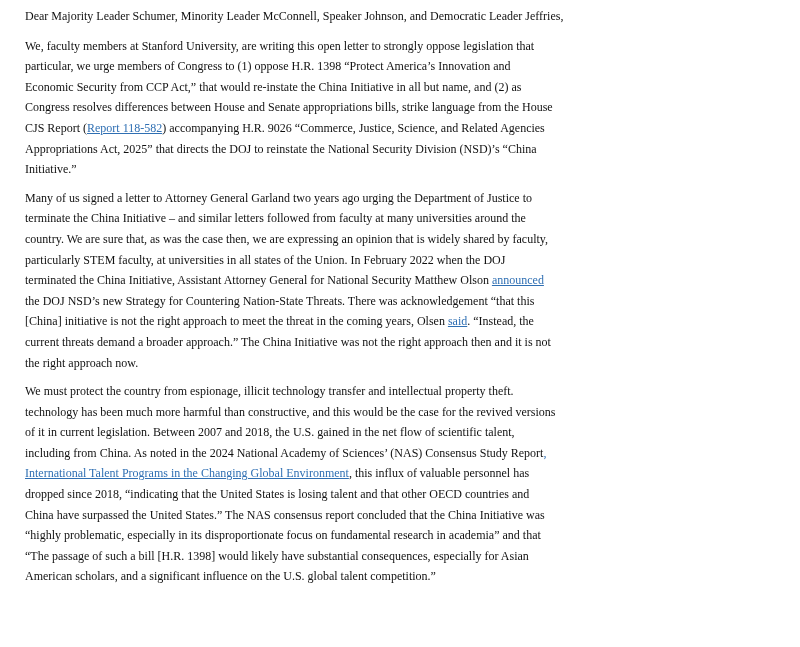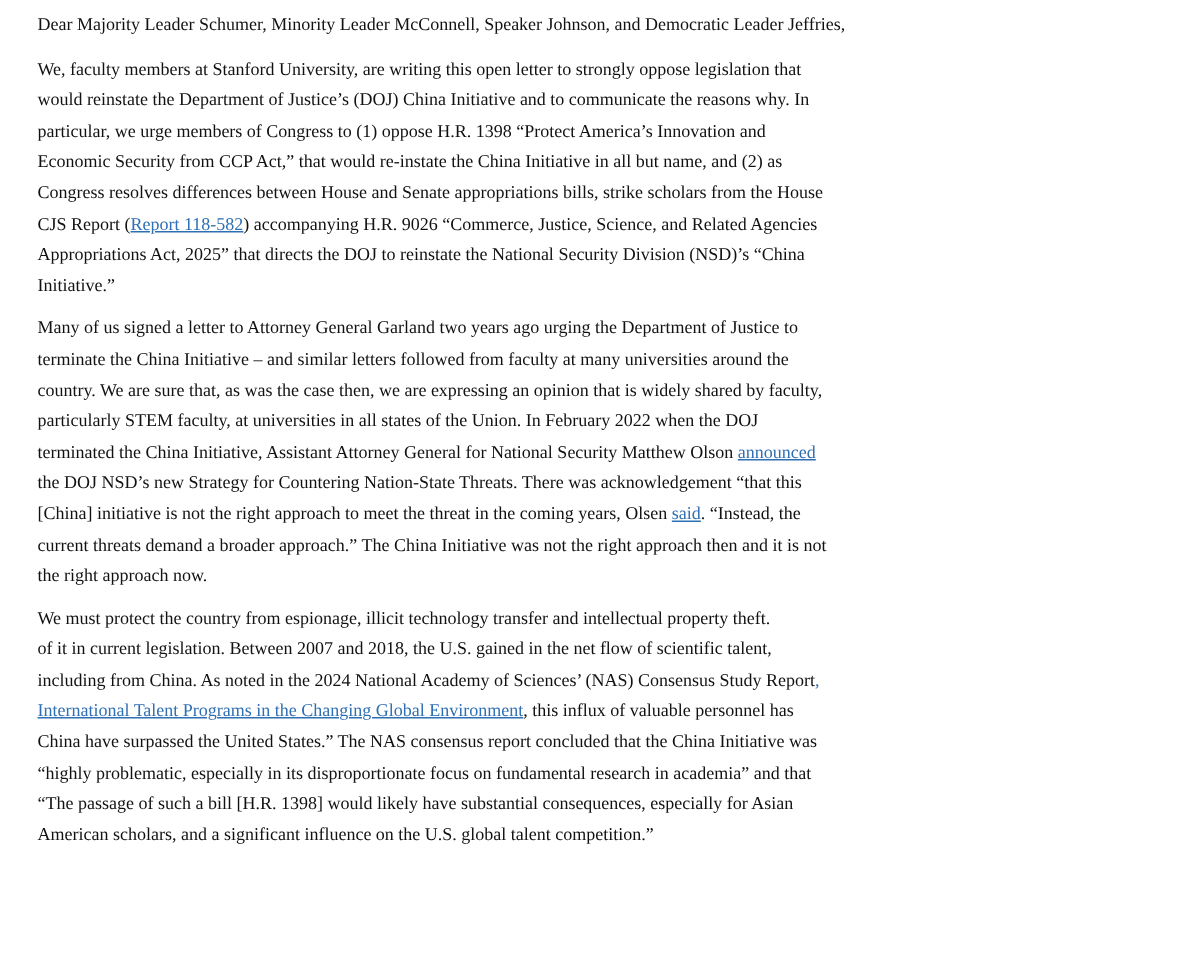--- a/index.html
+++ b/index.html
@@ -21,43 +21,44 @@
   .blue { color: #2f6fb3; }
 </style>
 </head>
 <body>
 
 <div class="page">
   <div class="salutation line">Dear Majority Leader Schumer, Minority Leader McConnell, Speaker Johnson, and Democratic Leader Jeffries,</div>
   <div id="paragraphs">
       <div class="para">
         <span class="line"><span>We, faculty members at Stanford University, are writing this open letter to strongly oppose legislation that</span></span>
-        <span class="line"><span>would reinstate the Department of Justice’s (DOJ) China Initiative and to communicate the reasons why.  In</span></span>
         <span class="line"><span>particular, we urge members of Congress to (1) oppose H.R. 1398 “Protect America’s Innovation and</span></span>
         <span class="line"><span>Economic Security from CCP Act,” that would re-instate the China Initiative in all but name, and (2) as</span></span>
-        <span class="line"><span>Congress resolves differences between House and Senate appropriations bills, strike scholars from the House</span></span>
+        <span class="line"><span>Congress resolves differences between House and Senate appropriations bills, strike language from the House</span></span>
         <span class="line"><span>CJS Report (</span><a class="link" href="#">Report 118-582</a><span>) accompanying H.R. 9026 “Commerce, Justice, Science, and Related Agencies</span></span>
         <span class="line"><span>Appropriations Act, 2025” that directs the DOJ to reinstate the National Security Division (NSD)’s “China</span></span>
         <span class="line"><span>Initiative.”</span></span>
       </div>
       <div class="para">
         <span class="line"><span>Many of us signed a letter to Attorney General Garland two years ago urging the Department of Justice to</span></span>
         <span class="line"><span>terminate the China Initiative – and similar letters followed from faculty at many universities around the</span></span>
         <span class="line"><span>country.  We are sure that, as was the case then, we are expressing an opinion that is widely shared by faculty,</span></span>
         <span class="line"><span>particularly STEM faculty, at universities in all states of the Union.  In February 2022 when the DOJ</span></span>
         <span class="line"><span>terminated the China Initiative, Assistant Attorney General for National Security Matthew Olson </span><a class="link" href="#">announced</a></span>
         <span class="line"><span>the DOJ NSD’s new Strategy for Countering Nation-State Threats.  There was acknowledgement “that this</span></span>
         <span class="line"><span>[China] initiative is not the right approach to meet the threat in the coming years, Olsen </span><a class="link" href="#">said</a><span>. “Instead, the</span></span>
         <span class="line"><span>current threats demand a broader approach.”  The China Initiative was not the right approach then and it is not</span></span>
         <span class="line"><span>the right approach now.</span></span>
       </div>
       <div class="para">
         <span class="line"><span>We must protect the country from espionage, illicit technology transfer and intellectual property theft.</span></span>
+        <span class="line"><span>technology has been much more harmful than constructive, and this would be the case for the revived versions</span></span>
         <span class="line"><span>of it in current legislation.  Between 2007 and 2018, the U.S. gained in the net flow of scientific talent,</span></span>
         <span class="line"><span>including from China.  As noted in the 2024 National Academy of Sciences’ (NAS) Consensus Study Report</span><span class="blue">,</span></span>
         <span class="line"><a class="link italic" href="#">International Talent Programs in the Changing Global Environment</a><span>, this influx of valuable personnel has</span></span>
+        <span class="line"><span>dropped since 2018, “indicating that the United States is losing talent and that other OECD countries and</span></span>
         <span class="line"><span>China have surpassed the United States.”  The NAS consensus report concluded that the China Initiative was</span></span>
         <span class="line"><span>“highly problematic, especially in its disproportionate focus on fundamental research in academia” and that</span></span>
         <span class="line"><span>“The passage of such a bill [H.R. 1398] would likely have substantial consequences, especially for Asian</span></span>
         <span class="line"><span>American scholars, and a significant influence on the U.S. global talent competition.”</span></span>
       </div>
     </div>
 </div>
 
 </body></html>

